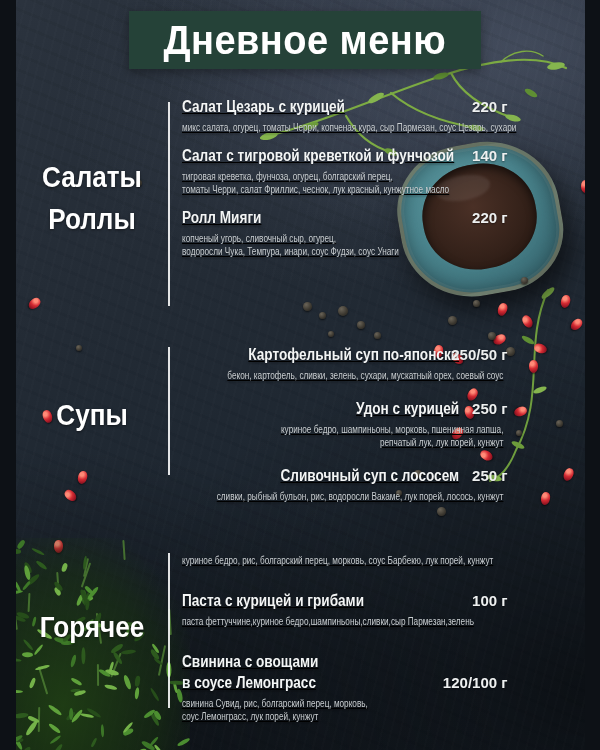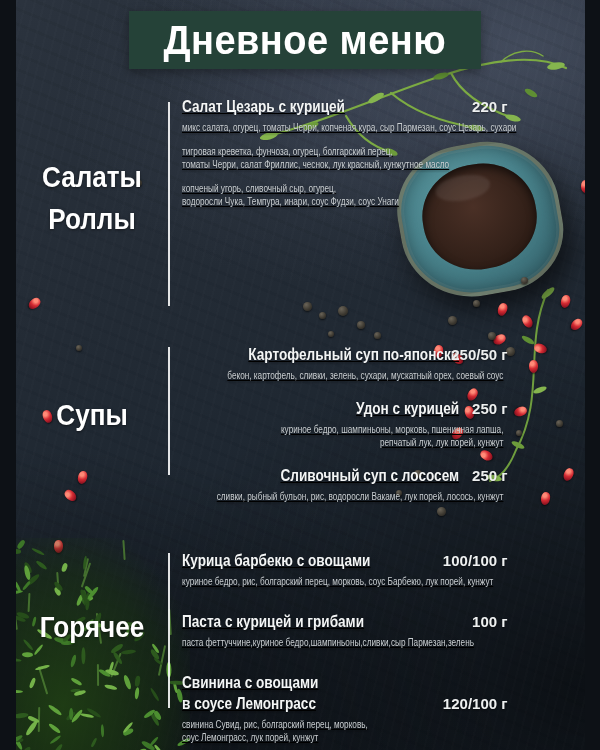--- a/index.html
+++ b/index.html
@@ -289,24 +289,32 @@
 
   <div class="content sec" id="sec1">
     <div class="item">
       <div class="trow">
           <div class="ititle">Салат Цезарь с курицей</div>
       <div class="iweight">220 г</div>
         </div>
       <div class="idesc">микс салата, огурец, томаты Черри, копченая кура, сыр Пармезан, соус Цезарь, сухари</div>
     </div>
     <div class="item">
+      <div class="trow">
+          <div class="ititle">Салат с тигровой креветкой и фунчозой</div>
+      <div class="iweight">140 г</div>
+        </div>
       <div class="idesc">тигровая креветка, фунчоза, огурец, болгарский перец,
 томаты Черри, салат Фриллис, чеснок, лук красный, кунжутное масло</div>
     </div>
     <div class="item">
+      <div class="trow">
+          <div class="ititle">Ролл Мияги</div>
+      <div class="iweight">220 г</div>
+        </div>
       <div class="idesc">копченый угорь, сливочный сыр, огурец,
 водоросли Чука, Темпура, инари, соус Фудзи, соус Унаги</div>
     </div>
   </div>
 
   <div class="content sec" id="sec2">
     <div class="item">
       <div class="trow">
           <div class="ititle">Картофельный суп по-японски</div>
       <div class="iweight">250/50 г</div>
@@ -325,24 +333,20 @@
       <div class="trow">
           <div class="ititle">Сливочный суп с лососем</div>
       <div class="iweight">250 г</div>
         </div>
       <div class="idesc">сливки, рыбный бульон, рис, водоросли Вакаме, лук порей, лосось, кунжут</div>
     </div>
   </div>
 
   <div class="content sec" id="sec3">
     <div class="item">
-      <div class="trow">
-          <div class="ititle">Курица барбекю с овощами</div>
-      <div class="iweight">100/100 г</div>
-        </div>
       <div class="idesc">куриное бедро, рис, болгарский перец, морковь, соус Барбекю, лук порей, кунжут</div>
     </div>
     <div class="item">
       <div class="trow">
           <div class="ititle">Паста с курицей и грибами</div>
       <div class="iweight">100 г</div>
         </div>
       <div class="idesc">паста феттуччине,куриное бедро,шампиньоны,сливки,сыр Пармезан,зелень</div>
     </div>
     <div class="item">

